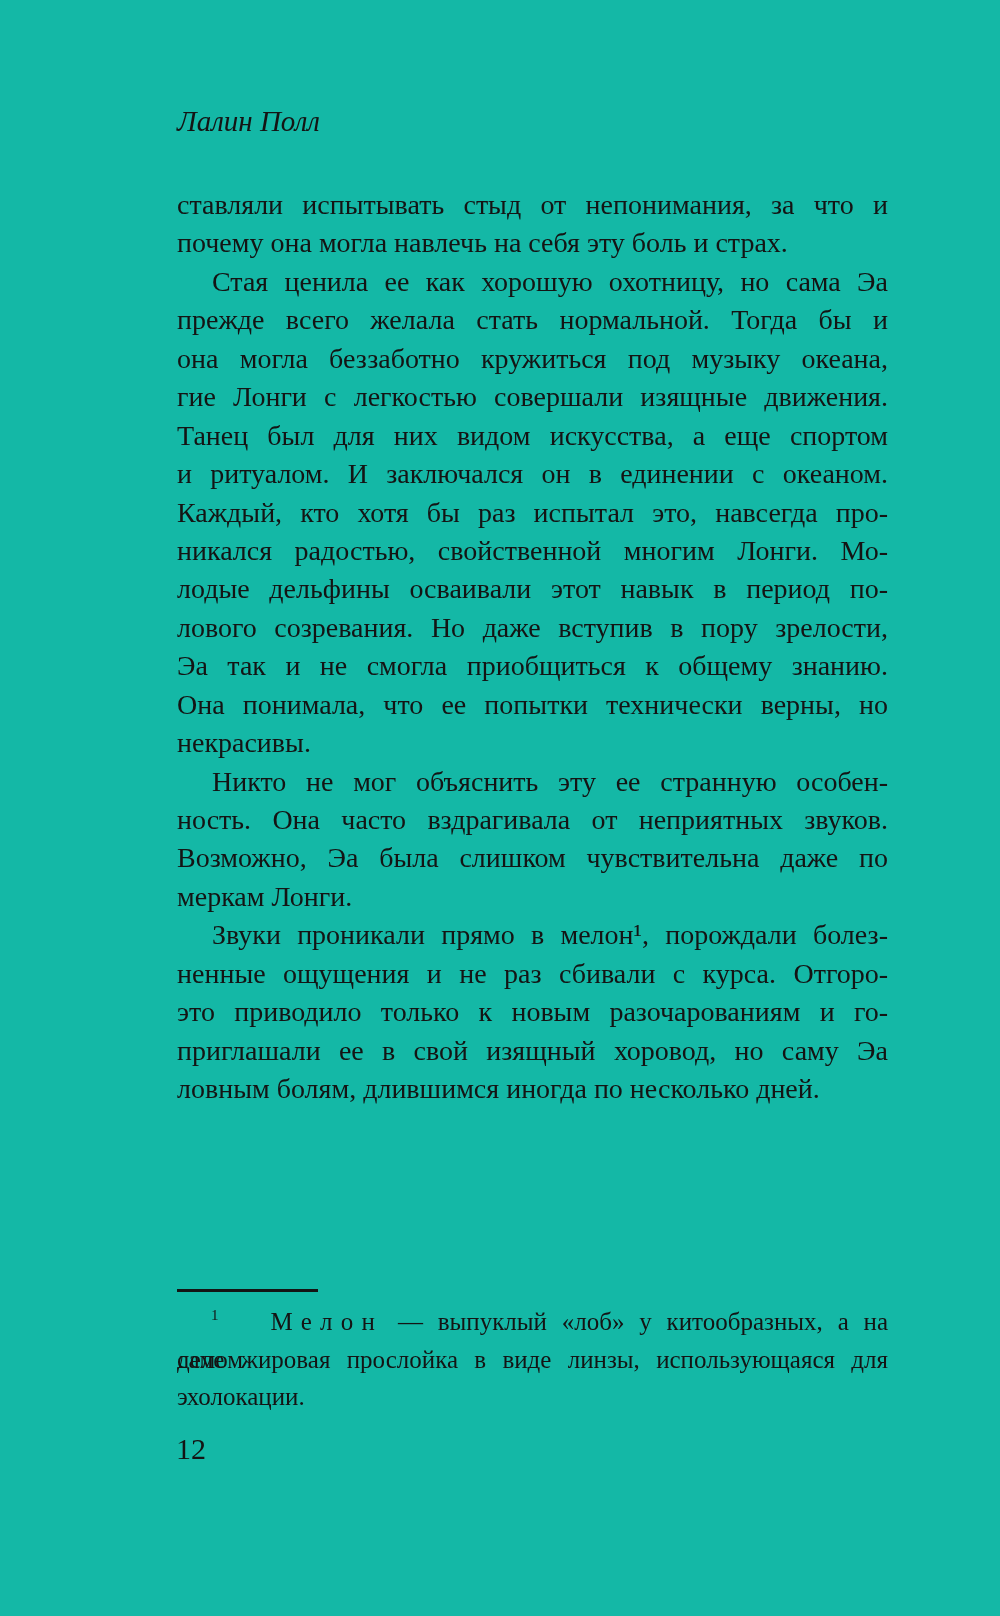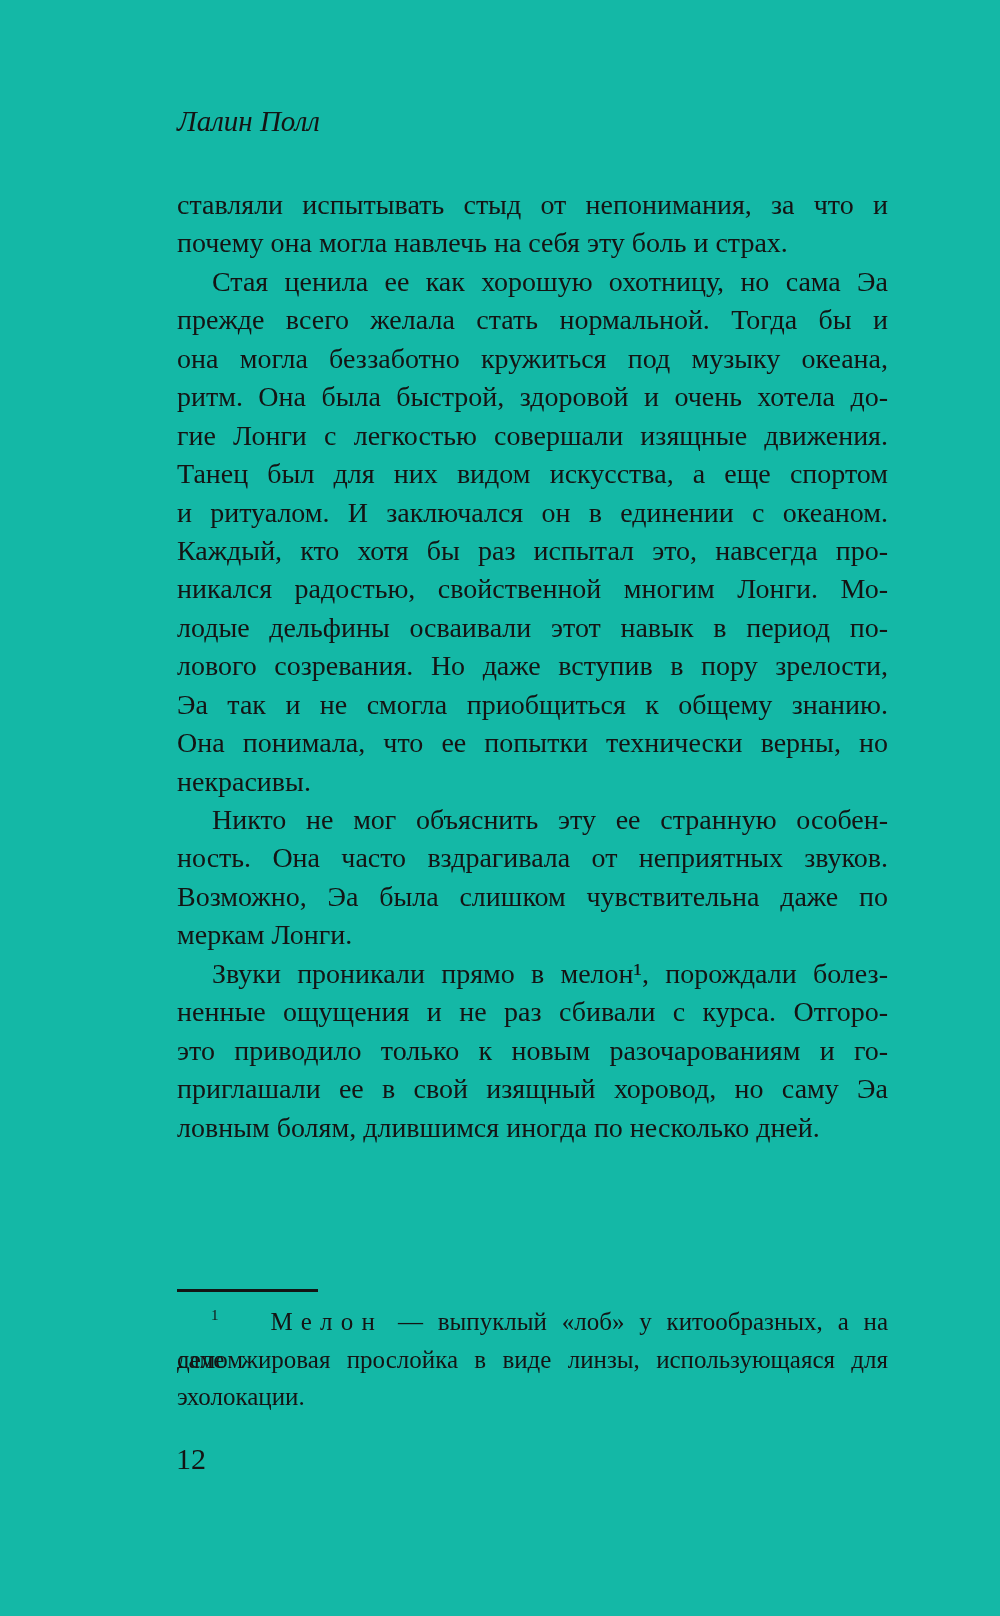--- a/index.html
+++ b/index.html
@@ -82,37 +82,35 @@
   .spaced {
     letter-spacing: 0.33em;
     margin-left: 44px;
   }
   .page-number {
     position: absolute;
     left: 176px;
     top: 1430px;
     font-size: 30px;
     line-height: 38px;
-    margin-top: 10px;
   }
 </style>
 </head>
 <body>
 
 <div class="page">
 
   <div class="running-header">Лалин Полл</div>
 
   <div class="body-text">
     <div class="line">ставляли испытывать стыд от непонимания, за что и</div>
     <div class="line end">почему она могла навлечь на себя эту боль и страх.</div>
     <div class="line indent">Стая ценила ее как хорошую охотницу, но сама Эа</div>
     <div class="line">прежде всего желала стать нормальной. Тогда бы и</div>
     <div class="line">она могла беззаботно кружиться под музыку океана,</div>
-    <div class="line">ритм. Она была быстрой, здоровой и очень хотела до-</div>
     <div class="line">гие Лонги с легкостью совершали изящные движения.</div>
     <div class="line">Танец был для них видом искусства, а еще спортом</div>
     <div class="line">и ритуалом. И заключался он в единении с океаном.</div>
     <div class="line">Каждый, кто хотя бы раз испытал это, навсегда про-</div>
     <div class="line">никался радостью, свойственной многим Лонги. Мо-</div>
     <div class="line">лодые дельфины осваивали этот навык в период по-</div>
     <div class="line">лового созревания. Но даже вступив в пору зрелости,</div>
     <div class="line">Эа так и не смогла приобщиться к общему знанию.</div>
     <div class="line">Она понимала, что ее попытки технически верны, но</div>
     <div class="line end">некрасивы.</div>

